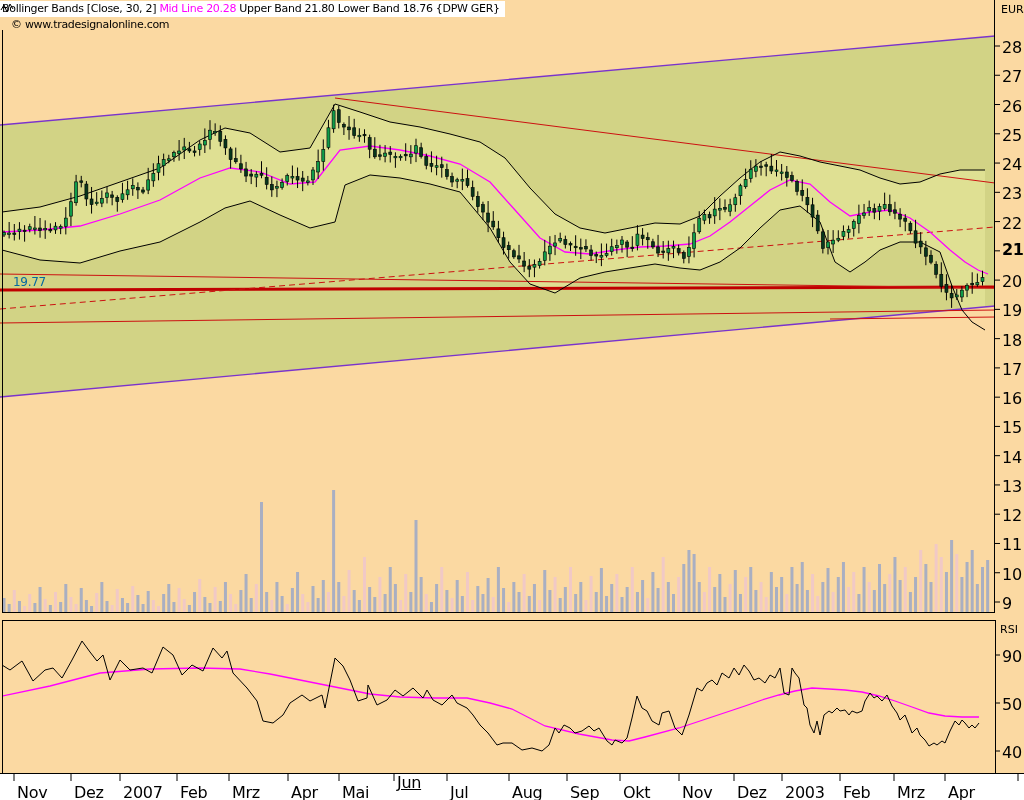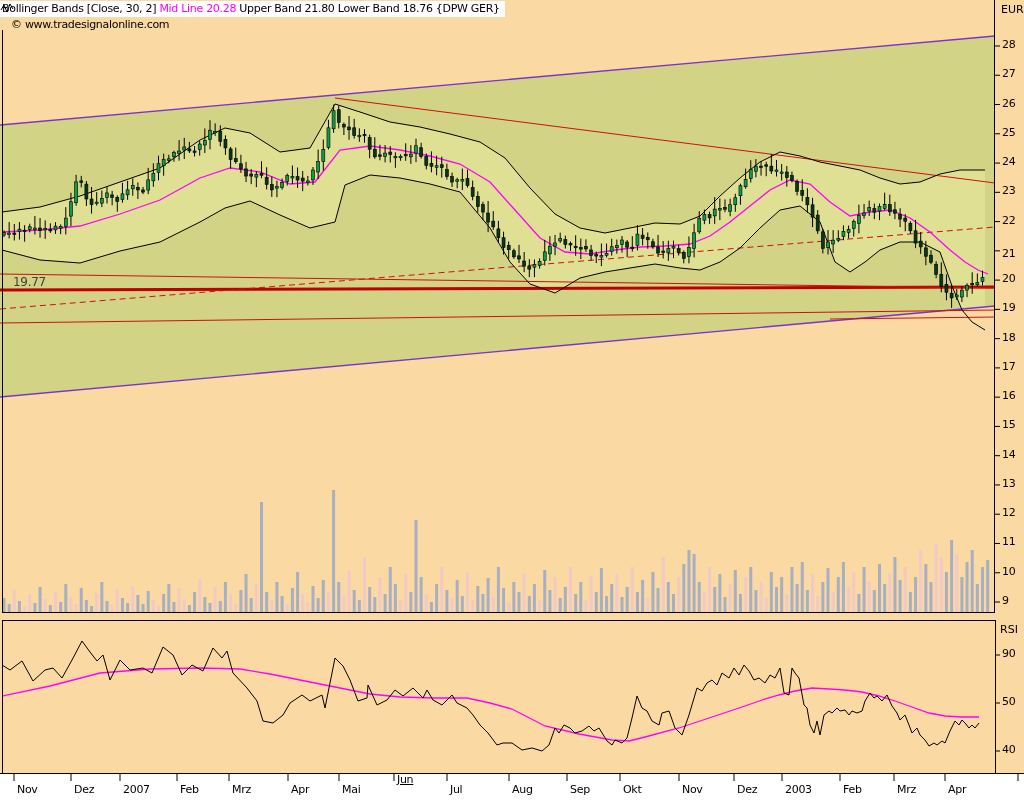--- a/index.html
+++ b/index.html
@@ -5,22 +5,22 @@
   html,body{margin:0;padding:0;}
   .screen{position:relative;width:1024px;height:800px;background:#fbd9a2;overflow:hidden;
           font-family:"DejaVu Sans",sans-serif;font-size:11px;color:#000;}
   .title-bar{position:absolute;left:0;top:1px;background:#ffffff;padding:1px 5px 2px 2px;
              white-space:nowrap;letter-spacing:-0.3px;display:inline-block;}
   .title-bar .seg-magenta{color:#ff00ff;}
   .icon-zigzag{display:inline-block;vertical-align:-2px;margin-right:1px;}
   .copyright{position:absolute;left:11px;top:18px;letter-spacing:-0.3px;}
   .eur{position:absolute;left:1001px;top:3px;}
   .rsi-title{position:absolute;left:1000px;top:623px;}
-  .lbl{position:absolute;font-size:11px;color:#000;white-space:nowrap;letter-spacing:-0.3px;}
-  .price-flag{position:absolute;left:13px;top:275px;color:#404040;font-size:12px;letter-spacing:-0.3px;}
+  .lbl{position:absolute;font-size:16px;color:#000;white-space:nowrap;letter-spacing:-0.3px;}
+  .price-flag{position:absolute;left:13px;top:275px;color:#0369a1;font-size:12px;letter-spacing:-0.3px;}
   svg{position:absolute;left:0;top:0;}
 </style>
 </head>
 <body>
 
 <div class="screen">
 
   <svg id="chart-svg" width="1024" height="800">
       <rect x="0" y="774" width="1024" height="26" fill="#ffffff"></rect>
       <polygon points="0,125 995,36 995,306 0,397" fill="#d2d385"></polygon>
@@ -685,21 +685,21 @@
 
   <div class="price-flag">19.77</div>
 
 <div class="lbl" style="left: 1002px; top: 38px;">28</div>
     <div class="lbl" style="left: 1002px; top: 67.2632px;">27</div>
     <div class="lbl" style="left: 1002px; top: 96.5263px;">26</div>
     <div class="lbl" style="left: 1002px; top: 125.789px;">25</div>
     <div class="lbl" style="left: 1002px; top: 155.053px;">24</div>
     <div class="lbl" style="left: 1002px; top: 184.316px;">23</div>
     <div class="lbl" style="left: 1002px; top: 213.579px; text-align: right;">22</div>
-    <div class="lbl" style="left: 1002px; top: 247px;">21</div>
+    <div class="lbl" style="left: 1002px; top: 240px; font-weight: bold;">21</div>
     <div class="lbl" style="left: 1002px; top: 272.105px;">20</div>
     <div class="lbl" style="left: 1002px; top: 301.368px;">19</div>
     <div class="lbl" style="left: 1002px; top: 330.632px;">18</div>
     <div class="lbl" style="left: 1002px; top: 359.895px;">17</div>
     <div class="lbl" style="left: 1002px; top: 389.158px;">16</div>
     <div class="lbl" style="left: 1002px; top: 418.421px;">15</div>
     <div class="lbl" style="left: 1002px; top: 447.684px;">14</div>
     <div class="lbl" style="left: 1002px; top: 476.947px;">13</div>
     <div class="lbl" style="left: 1002px; top: 506.211px;">12</div>
     <div class="lbl" style="left: 1002px; top: 535.474px;">11</div>

